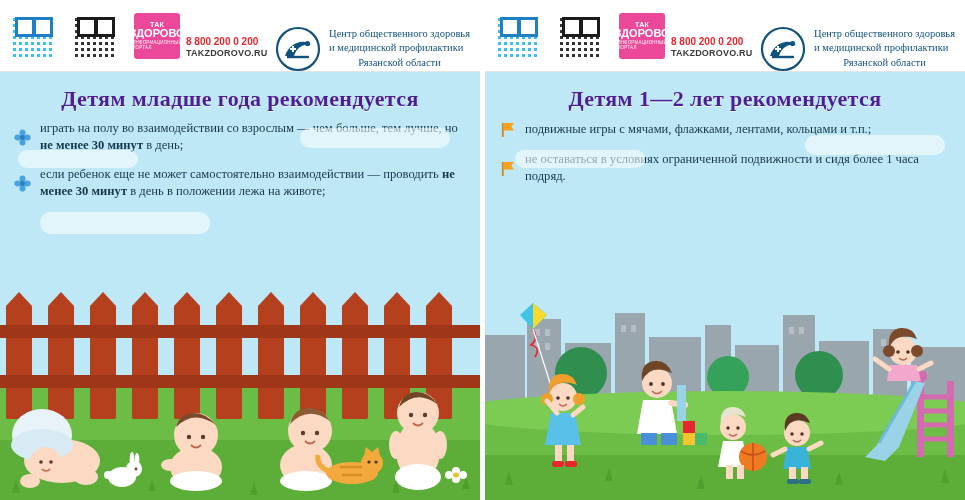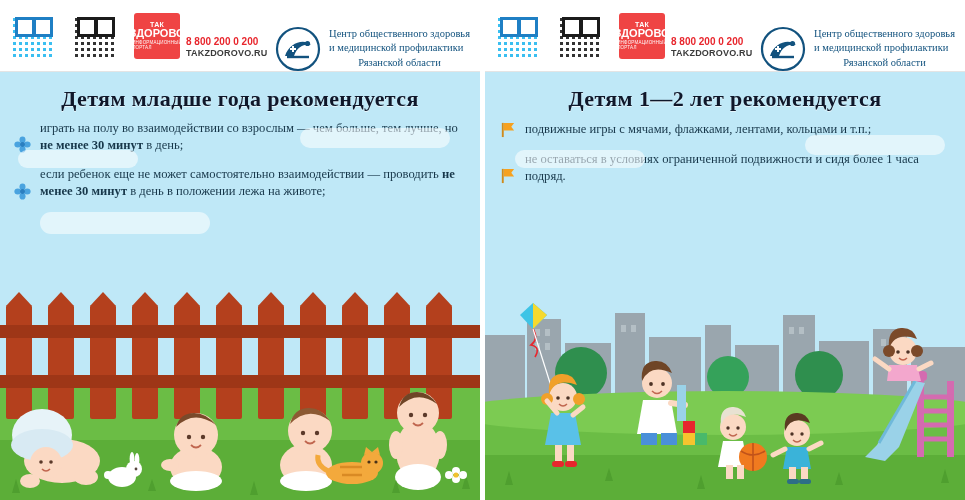--- a/index.html
+++ b/index.html
@@ -68,21 +68,21 @@
   .qr-blue::before, .qr-blue::after { border-color:#1f7fc4; }
   .qr-gap { width: 14px; }
   .takzdorovo {
     display: flex;
     align-items: center;
     gap: 6px;
   }
   .tz-logo {
     width: 46px;
     height: 46px;
-    background: #ef4444;
+    background: #ec4899;
     border-radius: 3px;
     position: relative;
     display: flex;
     align-items: center;
     justify-content: center;
     flex-direction: column;
     color: #fff;
     font-family: "Liberation Sans", sans-serif;
     line-height: 1;
   }
@@ -126,36 +126,36 @@
     line-height: 1.35;
     color: #12527e;
     white-space: nowrap;
   }
   .cz-text .r3 { text-align: center; }
   
   .title {
     text-align: center;
     font-family: "Liberation Serif", serif;
     font-weight: bold;
-    color: #0f172a;
+    color: #4c1d95;
     font-size: 22px;
     letter-spacing: .4px;
     padding: 14px 0 6px;
     text-shadow: 0 1px 0 rgba(255,255,255,.6);
   }
   
   .list {
     padding: 2px 16px 0 14px;
     box-sizing: border-box;
   }
   .item {
     display: flex;
     gap: 9px;
     margin-bottom: 13px;
-    align-items: flex-end;
+    align-items: center;
   }
   .bullet {
     flex: 0 0 17px;
     width: 17px;
     height: 17px;
     margin-top: 1px;
   }
   .itxt {
     font-family: "Liberation Serif", serif;
     font-size: 12.6px;

